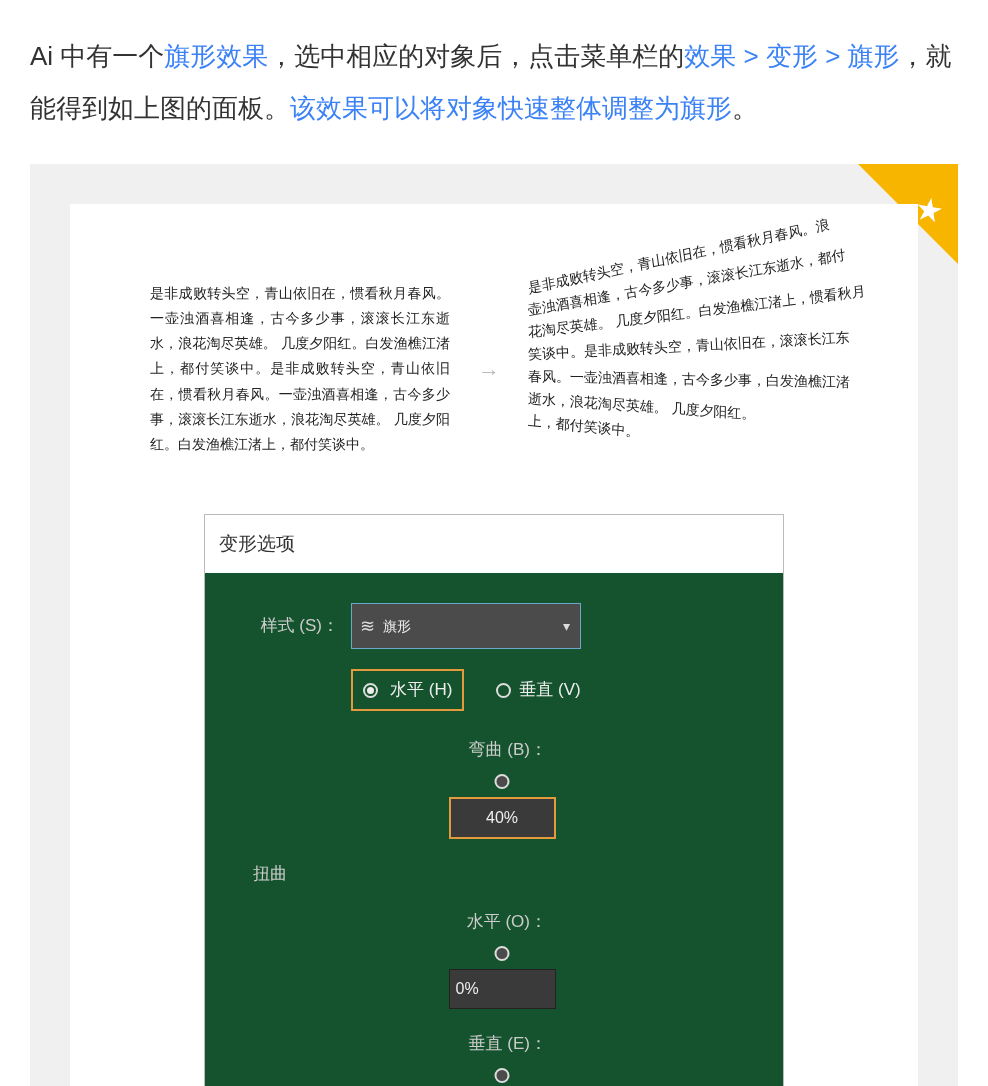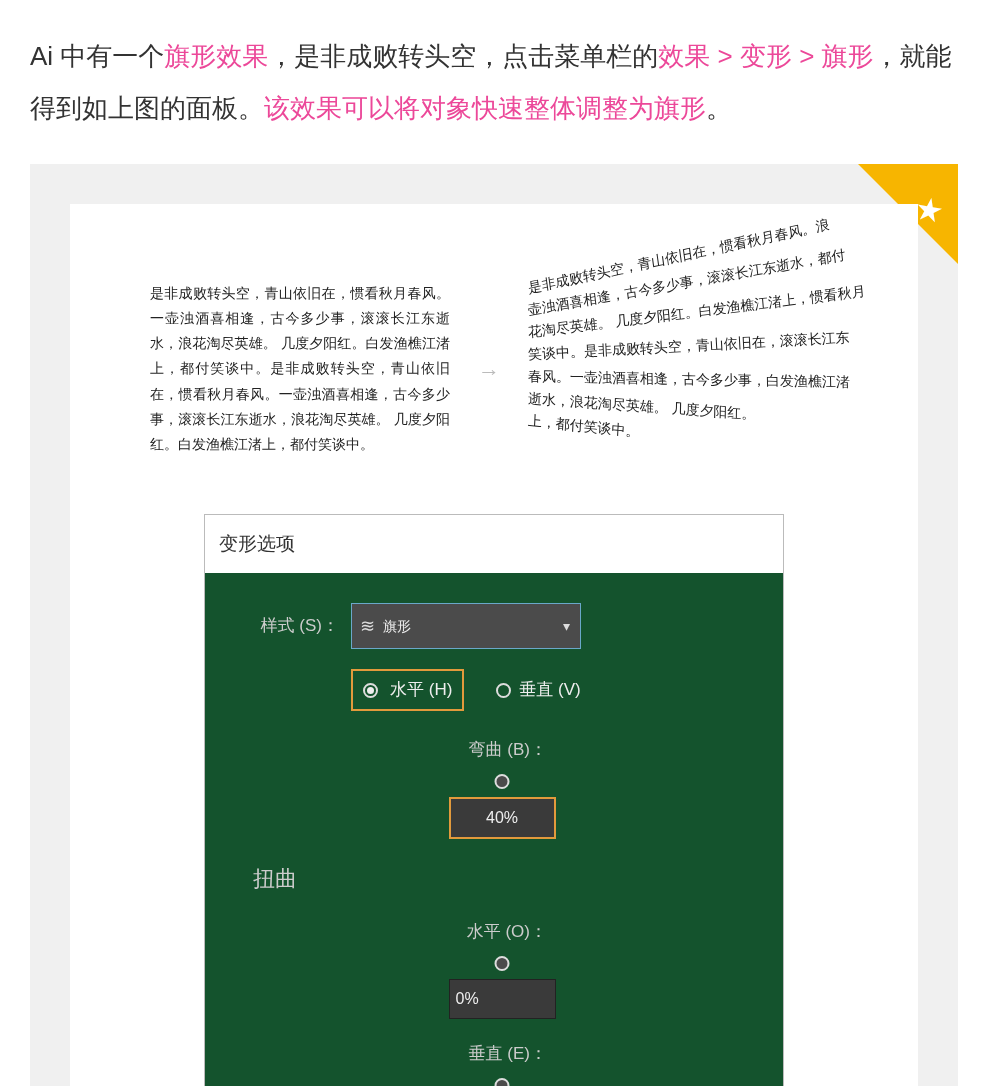--- a/index.html
+++ b/index.html
@@ -6,21 +6,21 @@
   body {
     font-family: -apple-system, "PingFang SC", "Microsoft YaHei", sans-serif;
     background: #ffffff;
     width: 988px;
     padding: 30px 30px 30px 30px;
     font-size: 26px;
     line-height: 2.0;
     color: #333;
   }
   .intro { margin-bottom: 30px; }
-  .hl { color: #ec4899; }
+  .hl { color: #3b82f6; }
 
   .figure-outer {
     background: #f0f0f0;
     padding: 40px;
     position: relative;
     overflow: hidden;
   }
   .corner-badge {
     position: absolute;
     top: 0; right: 0;
@@ -176,28 +176,28 @@
     width: 107px;
     background: #3a3a3a;
     border: 1px solid #222;
     color: #eee;
     font-size: 16px;
     padding: 3px 6px;
     text-align: left;
   }
   .val-box.hl { border: 2px solid #e29a3c; text-align: center;}
   .section-sub {
-    color: #ccc; font-size: 22px; margin: 12px 0 14px 4px;
+    color: #ccc; font-size: 17px; margin: 12px 0 14px 4px;
   }
 </style>
 </head>
 <body>
 
 <div class="intro">
-  <span>Ai 中有一个</span><span class="hl">旗形效果</span><span>，是非成败转头空，点击菜单栏的</span><span class="hl">效果 &gt; 变形 &gt; 旗形</span><span>，就能得到如上图的面板。</span><span class="hl">该效果可以将对象快速整体调整为旗形</span><span>。</span>
+  <span>Ai 中有一个</span><span class="hl">旗形效果</span><span>，选中相应的对象后，点击菜单栏的</span><span class="hl">效果 &gt; 变形 &gt; 旗形</span><span>，就能得到如上图的面板。</span><span class="hl">该效果可以将对象快速整体调整为旗形</span><span>。</span>
 </div>
 
 <div class="figure-outer">
   <div class="corner-badge"></div>
   <div class="corner-star">★</div>
   <div class="figure-inner">
 
     <div class="text-compare">
       <div class="source-text">是非成败转头空，青山依旧在，惯看秋月春风。一壶浊酒喜相逢，古今多少事，滚滚长江东逝水，浪花淘尽英雄。 几度夕阳红。白发渔樵江渚上，都付笑谈中。是非成败转头空，青山依旧在，惯看秋月春风。一壶浊酒喜相逢，古今多少事，滚滚长江东逝水，浪花淘尽英雄。 几度夕阳红。白发渔樵江渚上，都付笑谈中。</div>
       <div class="arrow-icon">→</div>

